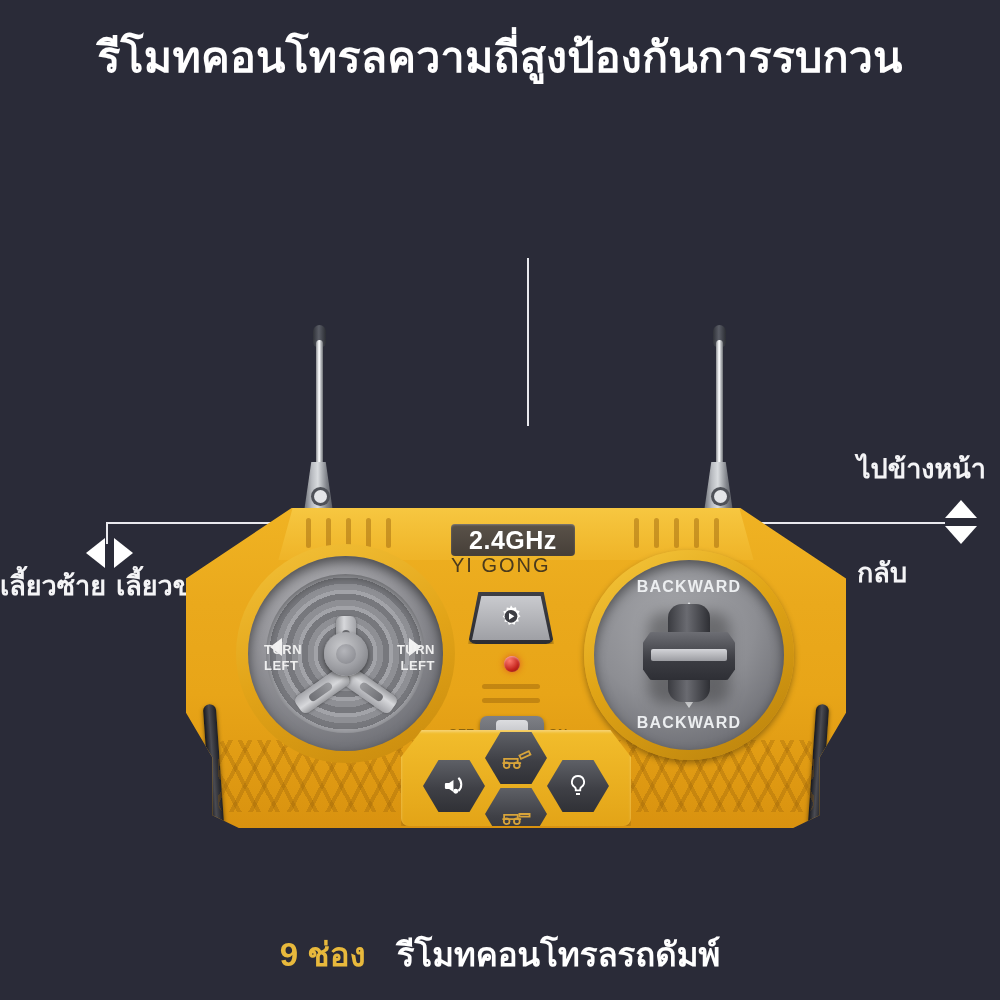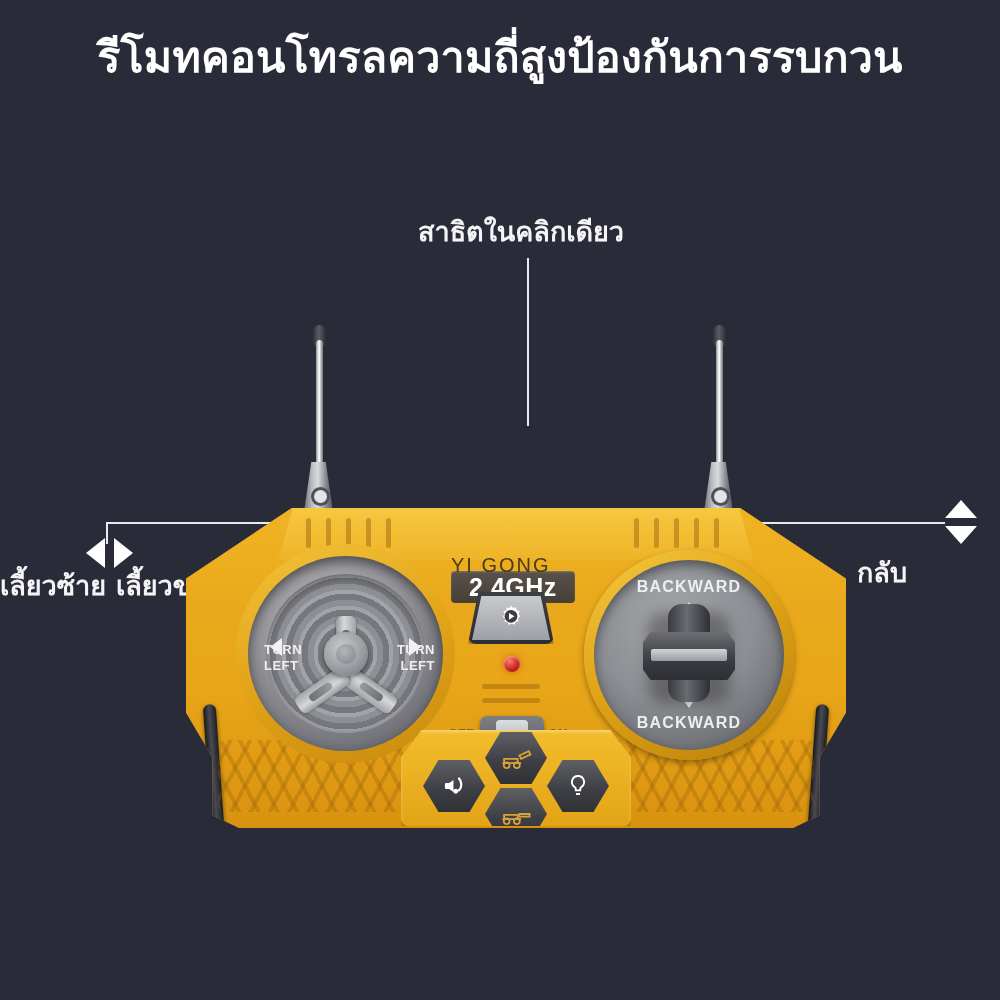--- a/index.html
+++ b/index.html
@@ -81,21 +81,20 @@
     opacity:.95;
   }
   .vent{position:absolute;top:10px;width:5px;height:30px;background:rgba(150,95,10,.45);border-radius:3px;}
 
   .badge{
     position:absolute;left:265px;top:16px;width:124px;height:32px;
     background:linear-gradient(180deg,#5a5249 0%,#463f38 100%);
     border-radius:4px;display:flex;align-items:center;justify-content:center;
     color:#fff;font-size:25px;font-weight:700;letter-spacing:.5px;
     box-shadow:inset 0 1px 2px rgba(255,255,255,.25);
-    margin-top:47px;
   }
   .brand{
     position:absolute;left:265px;top:46px;width:124px;text-align:left;
     color:#4a3a1d;font-size:20px;font-weight:400;letter-spacing:2px;
   }
   .dial-ring{
     position:absolute;border-radius:50%;
     background:linear-gradient(160deg,#f3c23a 0%,#e2a418 50%,#c88a0d 100%);
   }
 
@@ -224,33 +223,33 @@
 </style>
 </head>
 <body>
 
 <div class="stage">
 
   <div class="title">
     <span>รีโมทคอนโทรลความถี่สูงป้องกันการรบกวน</span>
   </div>
 
-  <div class="callout" style="left:418px;top:210px;">สาธิตในคลิกเดียว</div>
   <div class="lead v" style="left:527px;top:258px;height:168px;"></div>
 
   <div class="lead h" style="left:106px;top:522px;width:255px;"></div>
   <div class="lead v" style="left:106px;top:522px;height:22px;"></div>
   <div class="tri left" style="left:86px;top:538px;"></div>
   <div class="tri right" style="left:114px;top:538px;"></div>
   <div class="callout" style="left:0;top:564px;">เลี้ยวซ้าย</div>
   <div class="callout" style="left:116px;top:564px;">เลี้ยวขวา</div>
 
   <div class="lead h" style="left:688px;top:522px;width:257px;"></div>
   <div class="tri up" style="left:945px;top:500px;"></div>
   <div class="tri down" style="left:945px;top:526px;"></div>
+  <div class="callout" style="left:857px;top:447px;">ไปข้างหน้า</div>
   <div class="callout" style="left:857px;top:551px;">กลับ</div>
 
   <div class="lead v" style="left:464px;top:672px;height:99px;"></div>
   <div class="lead h" style="left:396px;top:770px;width:70px;"></div>
   <div class="callout small" style="left:224px;top:752px;">เสียงประกอบ</div>
 
   <div class="lead v" style="left:512px;top:692px;height:121px;"></div>
   <div class="lead h" style="left:440px;top:812px;width:74px;"></div>
   <div class="callout small" style="left:380px;top:794px;">ลง</div>
 
@@ -398,14 +397,18 @@
           <svg width="24" height="26" viewBox="0 0 24 26">
             <path fill="none" stroke="#ffffff" stroke-width="1.9" d="M12 3a6 6 0 0 1 3.4 11c-.8.6-1.2 1.3-1.2 2.2v1.2H9.8v-1.2c0-.9-.4-1.6-1.2-2.2A6 6 0 0 1 12 3z"></path>
             <path fill="none" stroke="#ffffff" stroke-width="1.9" d="M10 21h4"></path>
           </svg>
         </div>
       </div>
 
     </div>
   </div>
 
+  <div class="footer">
+    <span class="ch">9 ช่อง</span>
+    <span class="ft">รีโมทคอนโทรลรถดัมพ์</span>
+  </div>
 
 </div>
 
 </body></html>

